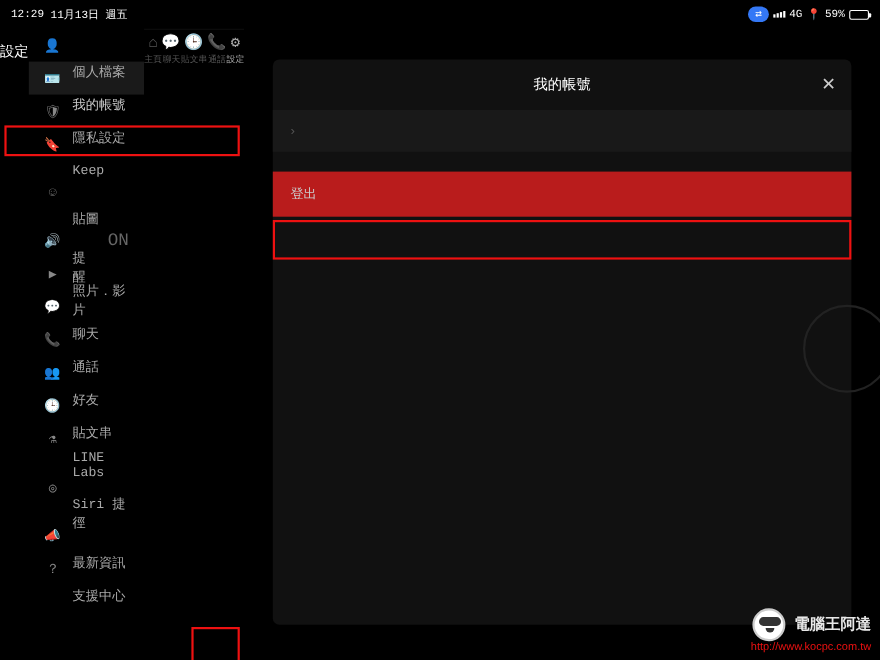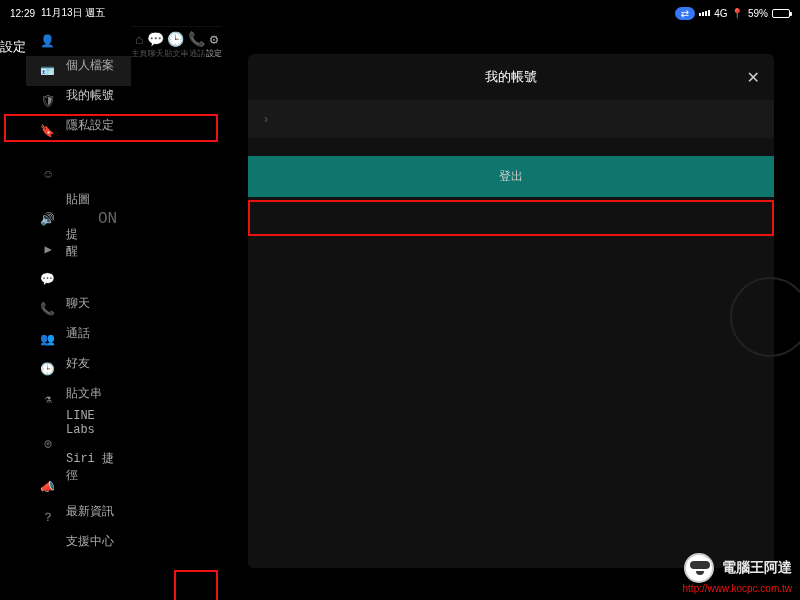--- a/index.html
+++ b/index.html
@@ -15,20 +15,21 @@
 
 
 .status-bar {
   height: 18px;
   display: flex;
   justify-content: space-between;
   align-items: center;
   padding: 13px 10px;
   font-size: 10px;
   color: #fff;
+  font-family: Liberation Mono, monospace;
 }
 .status-left { display: flex; gap: 6px; align-items: center; }
 .status-right { display: flex; gap: 4px; align-items: center; }
 .status-badge { background: #3478f6; border-radius: 9px; padding: 1px 6px; display: flex; align-items: center; }
 .bars { display: inline-flex; gap: 1px; align-items: flex-end; }
 .bars span { width: 2px; background: #fff; }
 .bars span:nth-child(1){height:3px;} .bars span:nth-child(2){height:4px;}
 .bars span:nth-child(3){height:5px;} .bars span:nth-child(4){height:6px;}
 .battery { width: 18px; height: 9px; border: 1px solid #fff; border-radius: 2px; position: relative; }
 .battery::after { content:''; position:absolute; right:-3px; top:2px; width:2px; height:4px; background:#fff; border-radius:0 1px 1px 0; }
@@ -150,21 +151,21 @@
   padding: 12px 16px;
   font-size: 12px;
   color: #ccc;
   background: #191919;
 }
 .modal-row .rlabel { flex: 1; }
 .modal-row .chev { color: #555; }
 
 .modal-gap { height: 18px; }
 
-.modal-row.logout { background: #0f766e; text-align: center; }
+.modal-row.logout { background: #b91c1c; }
 .highlight-logout {
   position: absolute;
   left: 26px;
   top: 174px;
   right: 26px;
   height: 36px;
   border: 2px solid #e11;
   pointer-events: none;
 }
 
@@ -239,34 +240,36 @@
         <div class="sidebar-item active">
           <span class="icon">🪪</span>
           <span class="label">我的帳號</span>
         </div>
         <div class="sidebar-item">
           <span class="icon">🛡</span>
           <span class="label">隱私設定</span>
         </div>
         <div class="sidebar-item">
           <span class="icon">🔖</span>
+          <span class="label">Keep</span>
         </div>
         <div class="group-gap"></div>
         <div class="sidebar-item">
           <span class="icon">☺</span>
           <span class="label">貼圖</span>
         </div>
         <div class="group-gap"></div>
         <div class="sidebar-item">
           <span class="icon">🔊</span>
           <span class="label">提醒</span>
           <span class="trail">ON</span>
         </div>
         <div class="sidebar-item">
           <span class="icon">▶</span>
+          <span class="label">照片．影片</span>
         </div>
         <div class="sidebar-item">
           <span class="icon">💬</span>
           <span class="label">聊天</span>
         </div>
         <div class="sidebar-item">
           <span class="icon">📞</span>
           <span class="label">通話</span>
         </div>
         <div class="sidebar-item">

